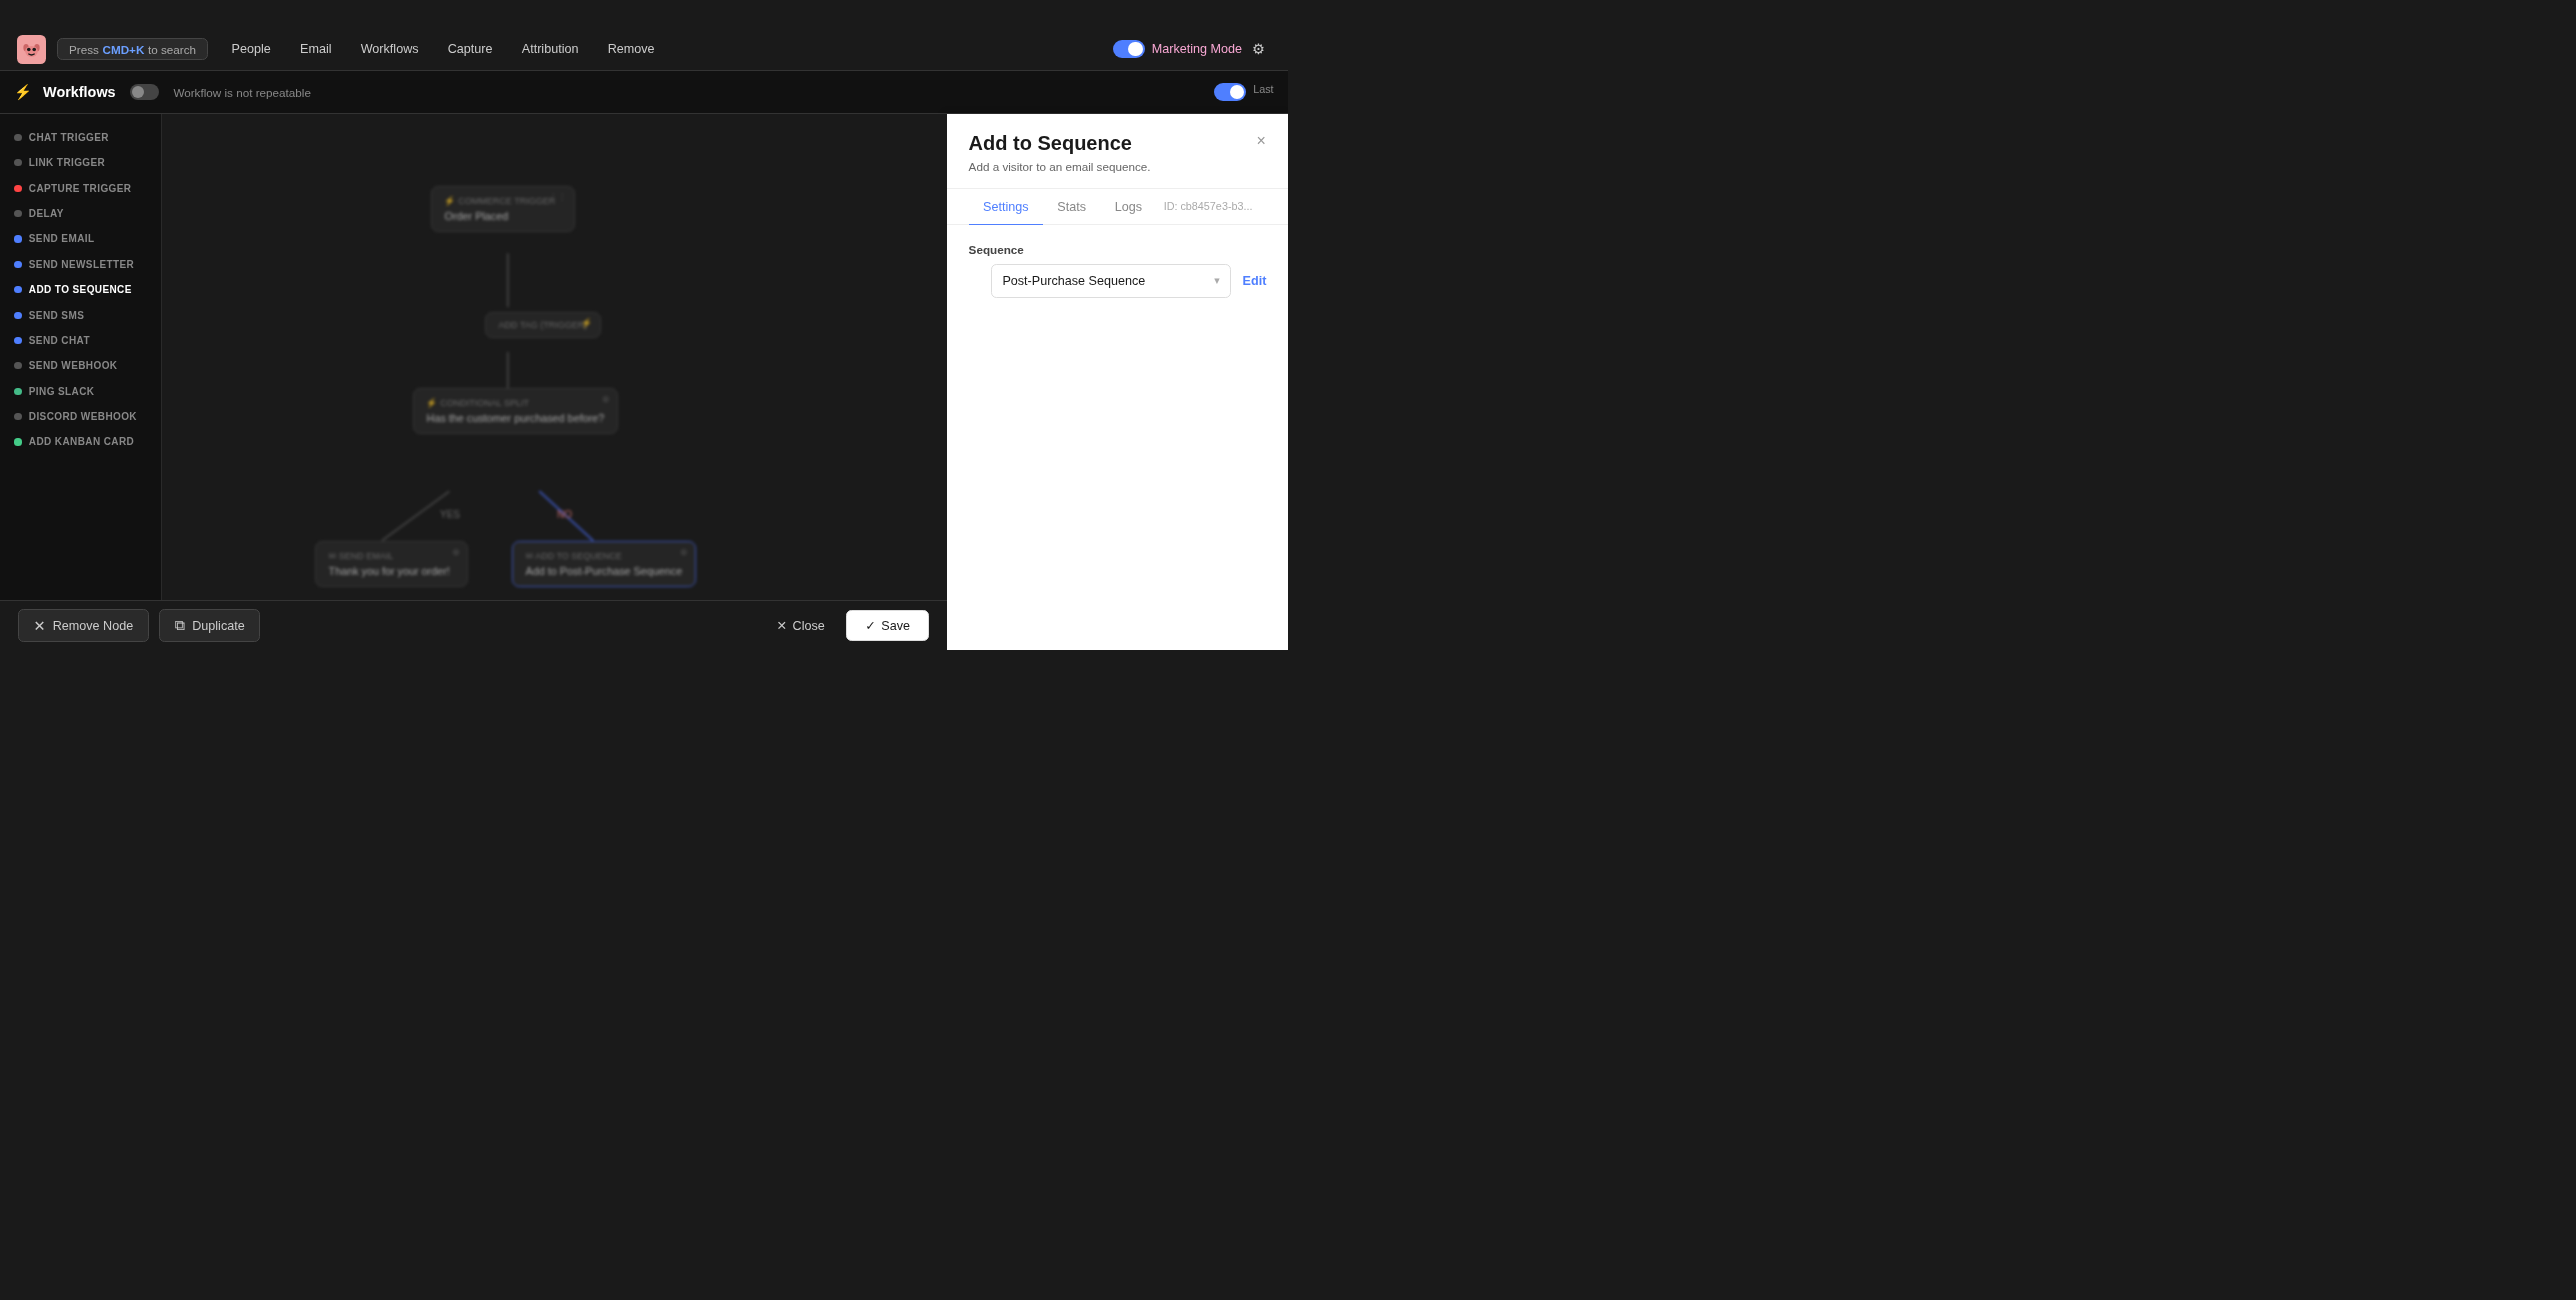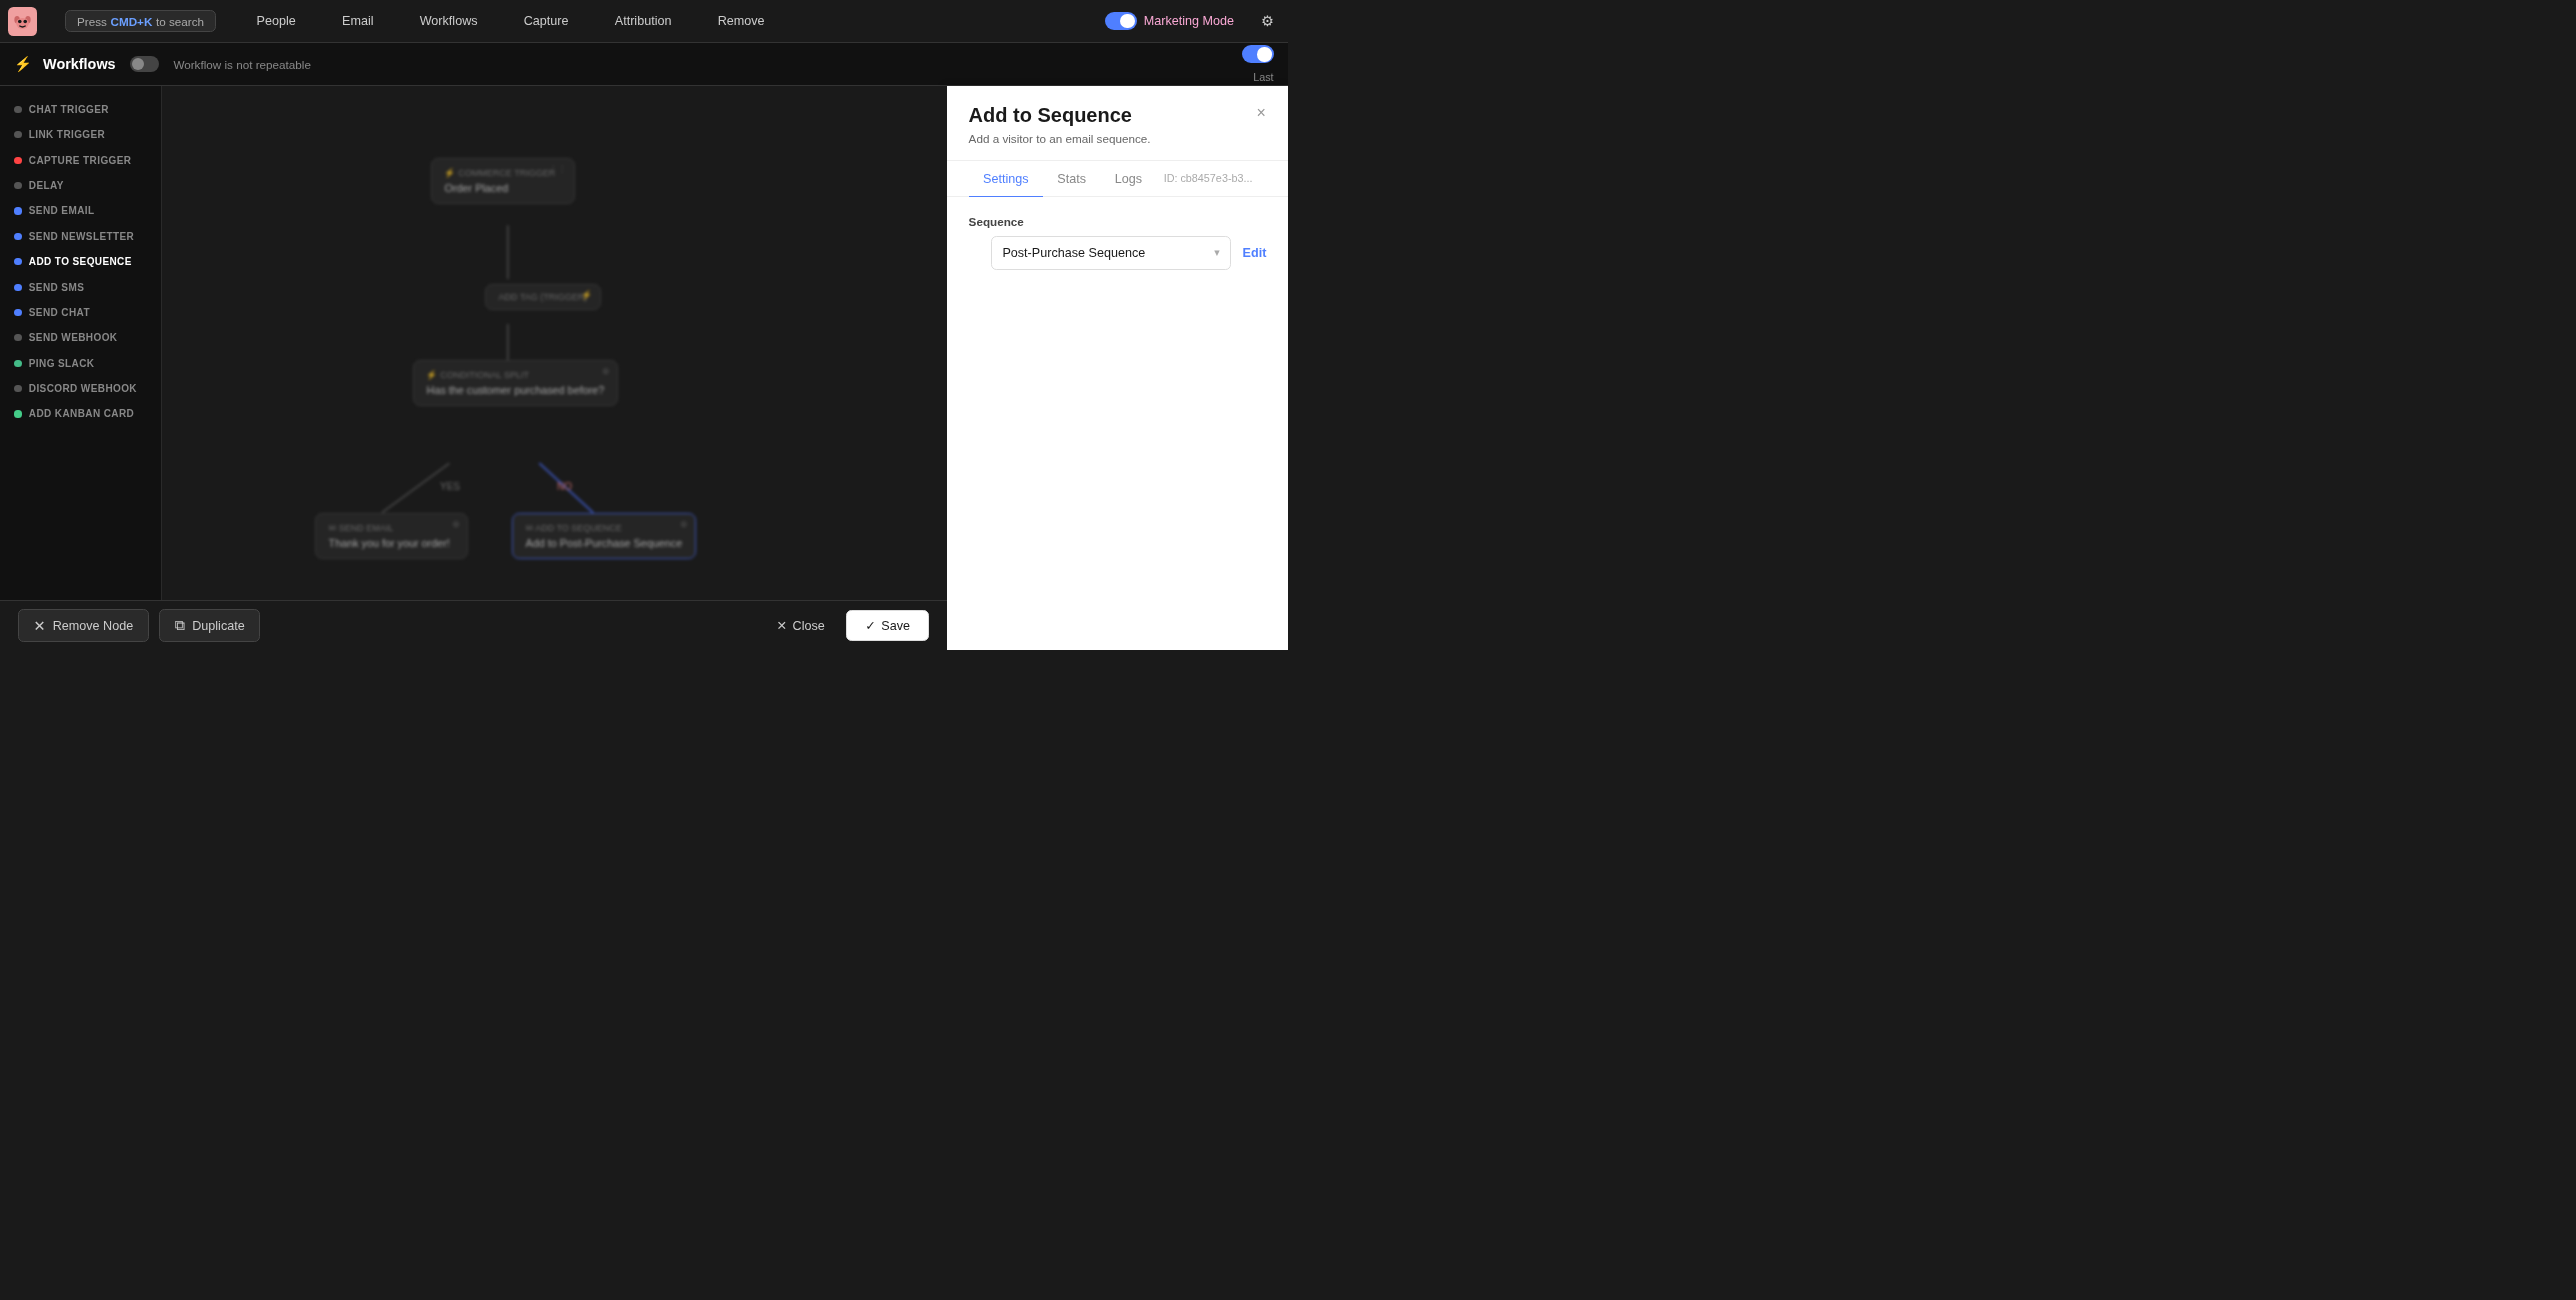--- a/index.html
+++ b/index.html
@@ -1,20 +1,20 @@
 <!DOCTYPE html>
 <html style="font-size:14.4px"><head>
   <meta charset="utf-8">
   <style>
     * { box-sizing: border-box; margin: 0; padding: 0; }
     body { font-family: -apple-system, BlinkMacSystemFont, 'Segoe UI', sans-serif; background: #1a1a1a; color: #fff; width: 1288px; height: 650px; overflow: hidden; position: relative; }
 
     
     .top-nav {
-      display: flex; align-items: center; background: #1a1a1a; height: 43px; padding: 0 8px; gap: 21px; border-bottom: 0.9px solid #333;
+      display: flex; align-items: center; background: #1a1a1a; height: 43px; padding: 0 17px; gap: 4px; border-bottom: 0.9px solid #333; margin-top: 28px;
     }
     .nav-logo {
       width: 29px; height: 29px; margin-right: 7.2px; flex-shrink: 0;
     }
     .nav-search {
       background: #2a2a2a; border: 0.9px solid #444; border-radius: 5.4px; padding: 3.6px 10.8px; color: #aaa; font-size: 11.7px; display: flex; align-items: center; gap: 3.6px; margin-right: 7.2px;
     }
     .nav-search .cmd { color: #6b9fff; font-weight: 600; }
     .nav-item {
       padding: 5.4px 12.6px; color: #ccc; font-size: 12.6px; cursor: pointer; border-radius: 5.4px;
@@ -38,21 +38,21 @@
     }
     .sub-nav-icon { color: #aaa; font-size: 14.4px; }
     .sub-nav-title { font-size: 14.4px; font-weight: 600; color: #fff; }
     .workflow-toggle {
       width: 29px; height: 16px; background: #444; border-radius: 8px; position: relative; display: inline-block; margin: 0 3.6px;
     }
     .workflow-toggle::after {
       content: ''; position: absolute; left: 1.8px; top: 1.8px; width: 12.6px; height: 12.6px; background: #888; border-radius: 50%;
     }
     .sub-nav-status { color: #888; font-size: 11.7px; }
-    .sub-nav-right { margin-left: auto; display: flex; align-items: flex-end; gap: 7.2px; flex-direction: column; }
+    .sub-nav-right { margin-left: auto; display: flex; align-items: flex-start; gap: 7.2px; }
     .last-saved { color: #888; font-size: 10.8px; }
     .toggle-blue {
       width: 32px; height: 18px; background: #4f7fff; border-radius: 9px; position: relative; display: inline-block;
     }
     .toggle-blue::after {
       content: ''; position: absolute; right: 1.8px; top: 1.8px; width: 14.4px; height: 14.4px; background: #fff; border-radius: 50%;
     }
 
     
     .main-area {

